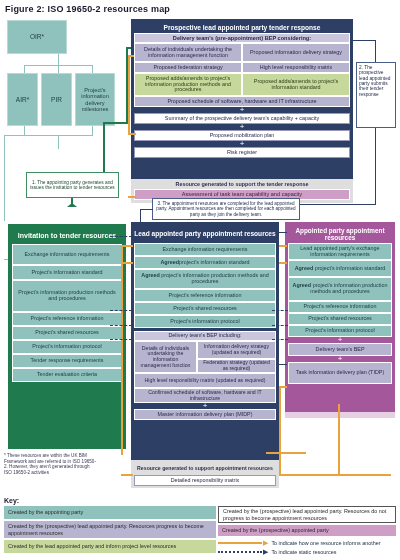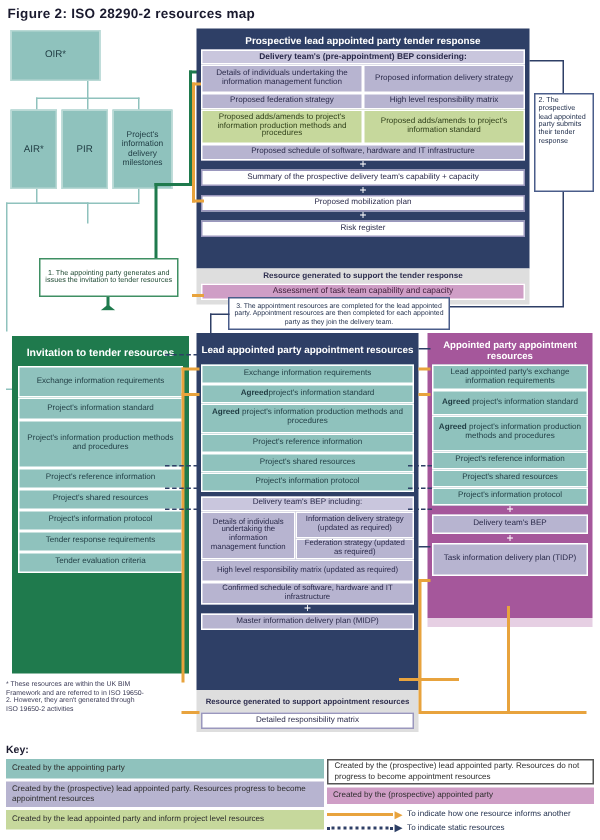--- a/index.html
+++ b/index.html
@@ -48,21 +48,21 @@
 
   .key-title{position:absolute;left:4px;top:497px;font-size:7px;font-weight:bold;color:#1a1a2e;}
   .keyrow{display:flex;align-items:center;box-sizing:border-box;padding:2px 4px;line-height:1.12;}
   .keytxt{font-size:5.4px;}
   .legend-lbl{font-size:5.4px;color:#22304d;}
   .tiny{font-size:4.6px;line-height:1.25;color:#3a3a55;}
 </style>
 </head>
 <body>
 
-<div class="fig-title">Figure 2: ISO 28290-2 resources map</div>
+<div class="fig-title">Figure 2: ISO 19650-2 resources map</div>
 
 <div class="abs" style="left:4px;top:18px;width:114px;height:112px;">
   <div class="ln" style="left:54px;top:36px;width:1px;height:12px;"></div>
   <div class="ln" style="left:20px;top:47px;width:69px;height:1px;"></div>
   <div class="ln" style="left:20px;top:47px;width:1px;height:8px;"></div>
   <div class="ln" style="left:54px;top:47px;width:1px;height:8px;"></div>
   <div class="ln" style="left:88px;top:47px;width:1px;height:8px;"></div>
   <div class="cell tealbox abs" style="left:3px;top:2px;width:60px;height:34px;font-size:6.5px;">OIR*</div>
   <div class="cell tealbox abs" style="left:3px;top:55px;width:31px;height:53px;font-size:6.5px;">AIR*</div>
   <div class="cell tealbox abs" style="left:37px;top:55px;width:31px;height:53px;font-size:6.5px;">PIR</div>

